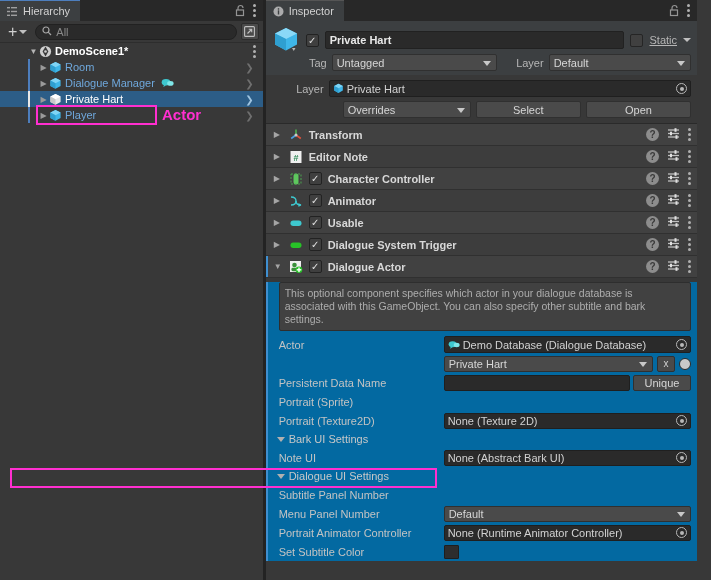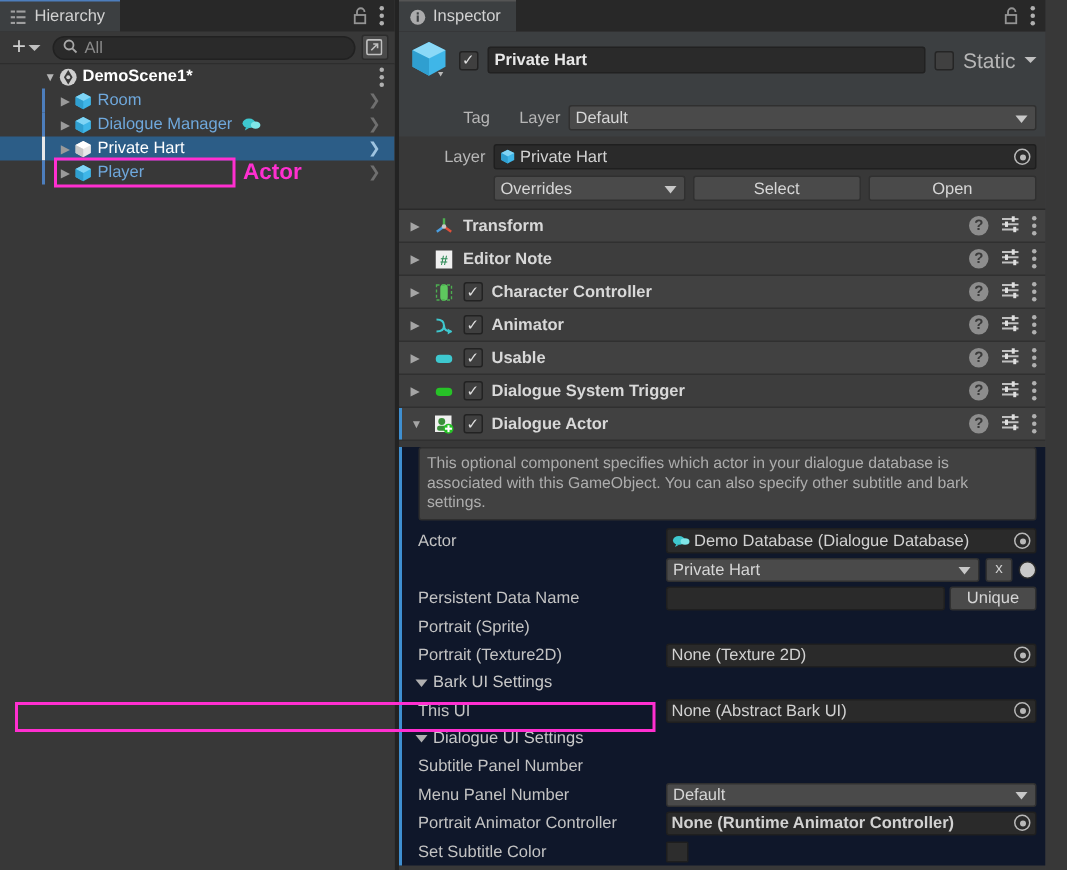--- a/index.html
+++ b/index.html
@@ -85,41 +85,41 @@
     width:13px;height:13px;background:#3f3f3f;border:1px solid #222;
     border-radius:2px;display:flex;align-items:center;justify-content:center;
     color:#e0e0e0;font-size:10px; flex:none;
   }
   .nameinput{
     flex:1; height:18px; background:#2a2a2a; border:1px solid #212121;
     border-radius:2px; color:#e8e8e8; font-size:11px; font-weight:bold;
     padding:0 4px; display:flex; align-items:center;
   }
   .staticchk{ width:13px;height:13px;background:#404040;border:1px solid #252525;border-radius:2px;flex:none;}
-  .staticlbl{ color:#b6b6b6; font-size:14px; }
-  .gorow2{ display:flex; align-items:center; gap:5px; margin-top:16px; }
+  .staticlbl{ color:#b6b6b6; font-size:11px;text-decoration:underline; }
+  .gorow2{ display:flex; align-items:center; gap:5px; margin-top:0; }
   .fieldlabel{ color:#b6b6b6; font-size:11px; text-align:right; }
   .dropdown{
     height:17px; background:#4a4a4a; border:1px solid #303030; border-radius:2px;
     display:flex; align-items:center; padding:0 4px; color:#d6d6d6; font-size:11px;
     position:relative;
   }
   .dropdown .dc{ position:absolute; right:5px; top:6px;
     width:0;height:0;border-left:4px solid transparent;border-right:4px solid transparent;border-top:5px solid #c8c8c8;}
 
   .prefabrow{ display:flex; align-items:center; gap:5px; padding:5px 6px 0 6px;}
   .objfield{
     flex:1; height:17px; background:#2a2a2a; border:1px solid #1f1f1f; border-radius:2px;
     display:flex; align-items:center; padding:0 3px; gap:3px; color:#d2d2d2; font-size:11px;
     position:relative;
   }
   .objdot{ position:absolute; right:3px; width:11px;height:11px;border-radius:50%;
            border:1.5px solid #b8b8b8; display:flex;align-items:center;justify-content:center;}
   .objdot i{ width:4px;height:4px;border-radius:50%;background:#b8b8b8;}
-  .prefabrow2{ display:flex; align-items:center; gap:5px; padding:4px 6px 5px 6px;}
+  .prefabrow2{ display:flex; align-items:center; gap:5px; padding:4px 6px 5px 20px;}
   .btn{
     height:17px; background:#4a4a4a; border:1px solid #303030; border-radius:2px;
     color:#d6d6d6; font-size:11px; display:flex; align-items:center; justify-content:center;
   }
   .sep{ height:1px; background:#2a2a2a; }
 
   
   .comp{
     height:22px; background:#414141; border-bottom:1px solid #303030;
     display:flex; align-items:center; gap:6px; padding:0 0 0 8px; position:relative;
@@ -127,21 +127,21 @@
   .comp.alt{ background:#3d3d3d; }
   .comp .tw{ width:9px; color:#a5a5a5; font-size:8px; flex:none; }
   .comp .cicon{ width:14px;height:14px; flex:none; display:flex;align-items:center;justify-content:center;}
   .comp .cname{ color:#d8d8d8; font-size:11px; font-weight:bold; }
   .comp .right{ position:absolute; right:6px; display:flex; align-items:center; gap:8px;}
   .qmark{ width:13px;height:13px;border-radius:50%;background:#8d8d8d;color:#3a3a3a;
           font-size:10px;font-weight:bold;display:flex;align-items:center;justify-content:center;}
   .selbar{ position:absolute; left:0; top:0; bottom:0; width:2px; background:#3f8fd0; }
 
   
-  .dabody{ background:#0f172a; padding:0 0 0 0; position:relative; }
+  .dabody{ background:#0369a1; padding:0 0 0 0; position:relative; }
   .dabody .leftbar{ position:absolute; left:0; top:0; bottom:0; width:2px; background:#3f8fd0; }
   .helpbox{
     margin:4px 6px 4px 13px; background:#414141; border:1px solid #2e2e2e; border-radius:2px;
     padding:4px 5px; color:#adadad; font-size:10.5px; line-height:13px;
   }
   .prow{ display:flex; align-items:center; height:19px; padding-left:13px; padding-right:6px; gap:0;}
   .plabel{ width:165px; color:#c3c3c3; font-size:11px; flex:none;}
   .pfield{ flex:1; }
   .textinput{
     height:16px; background:#2a2a2a; border:1px solid #1f1f1f; border-radius:2px;
@@ -345,20 +345,24 @@
               </svg>
           </span>
           <span class="chk">✓</span>
           <span class="nameinput">Private Hart</span>
           <span class="staticchk"></span>
           <span class="staticlbl">Static</span>
           <span class="caret-d"></span>
         </div>
         <div class="gorow2">
           <span class="fieldlabel" style="width:55px;">Tag</span>
+          <span class="dropdown" style="width:165px;">
+            <span>Untagged</span>
+            <span class="dc"></span>
+          </span>
           <span class="fieldlabel" style="width:42px;">Layer</span>
           <span class="dropdown" style="flex:1;">
             <span>Default</span>
             <span class="dc"></span>
           </span>
         </div>
       </div>
 
       <div class="prefabrow">
         <span class="fieldlabel" style="width:52px;">Layer</span>
@@ -660,21 +664,21 @@
             </span>
           </span>
         </div>
 
         <div class="foldout">
           <span class="tri-d"></span>
           <span>Bark UI Settings</span>
         </div>
 
         <div class="prow">
-          <span class="plabel">This UI</span>
+          <span class="plabel">Note UI</span>
           <span class="pfield" style="display:flex;">
             <span class="objfield" style="flex:1;height:16px;">
               <span>None (Abstract Bark UI)</span>
               <span class="objdot">
                   <i></i>
                 </span>
             </span>
           </span>
         </div>
 
@@ -692,21 +696,21 @@
           <span class="pfield" style="display:flex;">
             <span class="dropdown" style="flex:1;height:16px;">
               <span>Default</span>
               <span class="dc" style="top:5px;"></span>
             </span>
           </span>
         </div>
 
         <div class="prow">
           <span class="plabel">Portrait Animator Controller</span>
-          <span class="pfield" style="display:flex;font-weight:bold;">
+          <span class="pfield" style="display:flex;">
             <span class="objfield" style="flex:1;height:16px;">
               <span>None (Runtime Animator Controller)</span>
               <span class="objdot">
                   <i></i>
                 </span>
             </span>
           </span>
         </div>
 
         <div class="prow">

